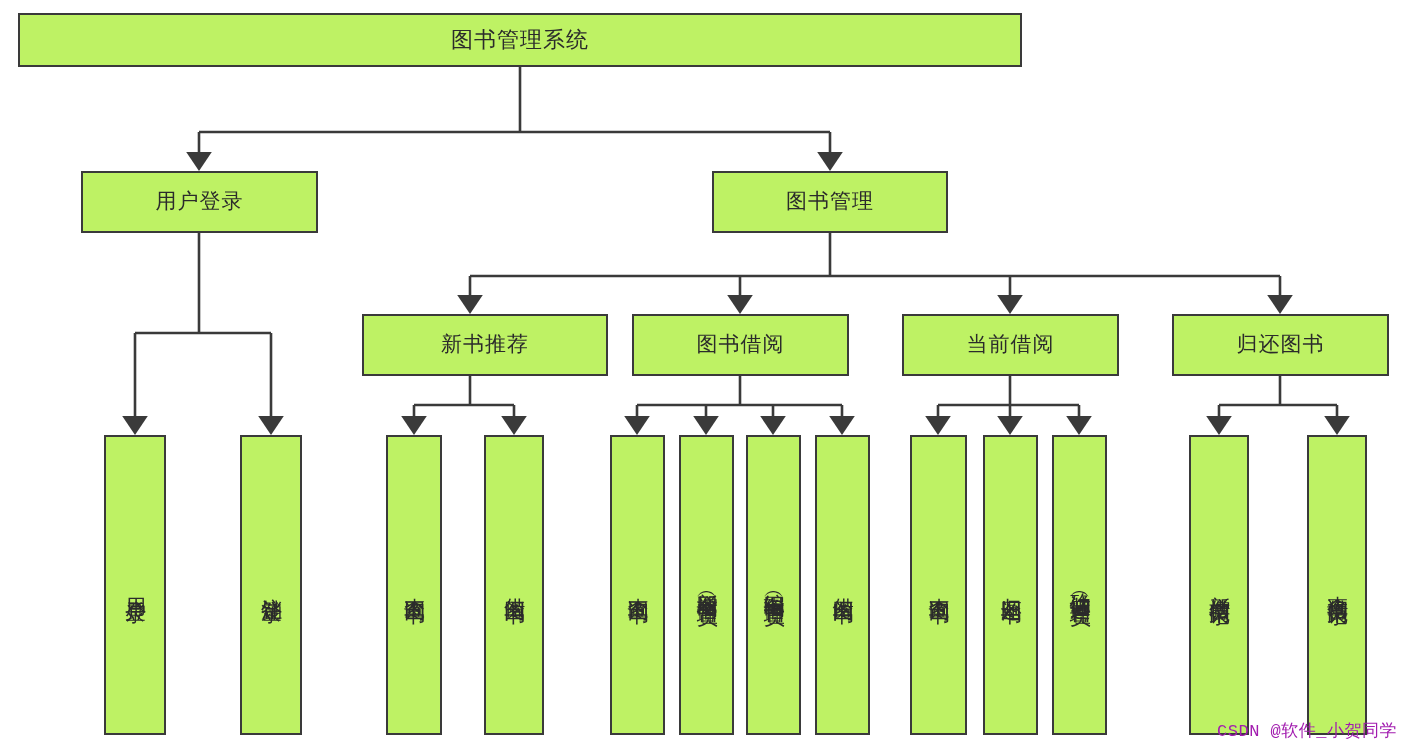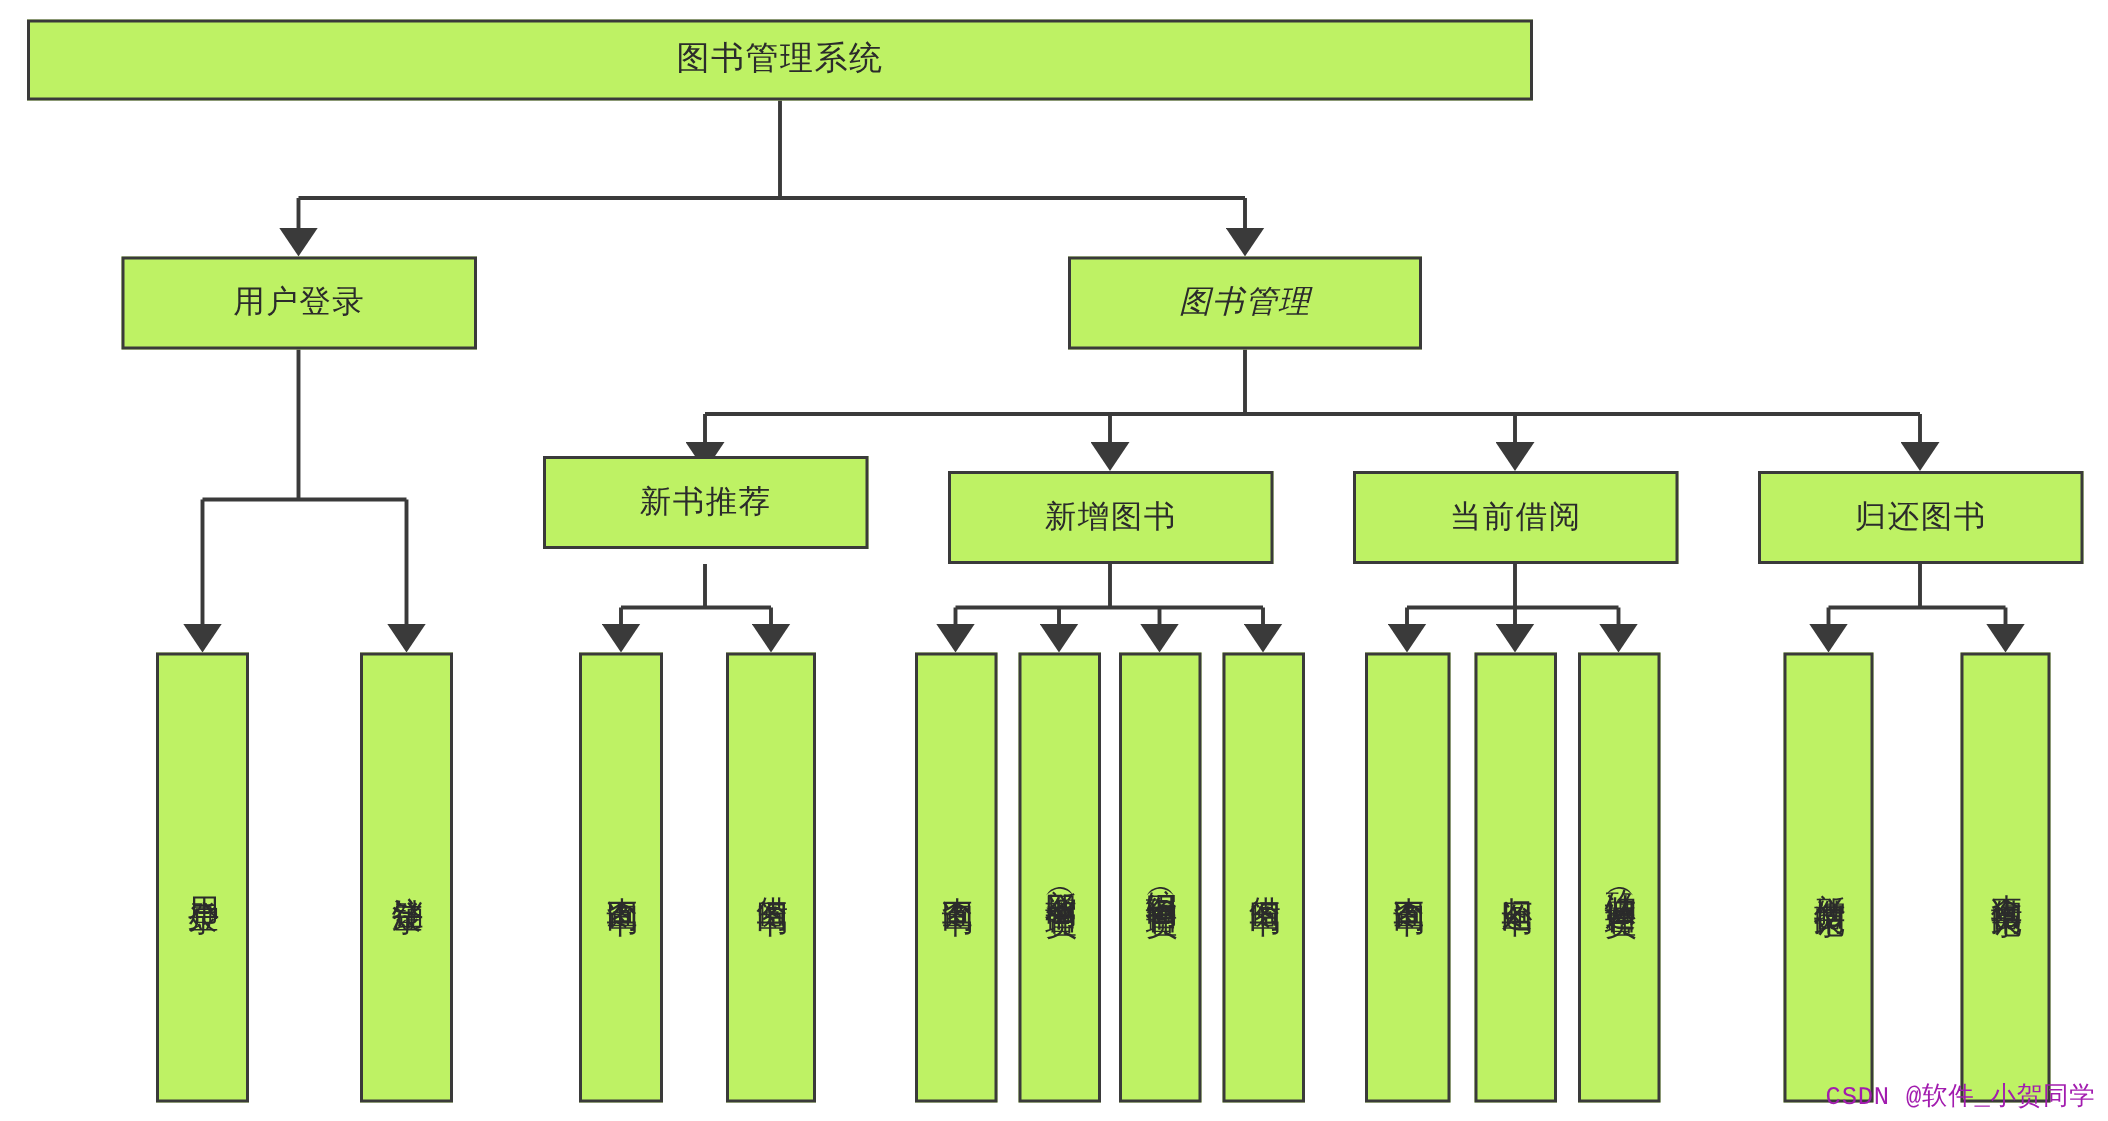--- a/index.html
+++ b/index.html
@@ -119,29 +119,29 @@
     </g>
   </svg>
 
   <div class="node root" style="left: 18px; top: 13px; width: 1004px; height: 54px;">
     <span class="lbl">图书管理系统</span>
   </div>
 
   <div class="node lvl2" style="left: 81px; top: 171px; width: 237px; height: 62px;">
     <span class="lbl">用户登录</span>
   </div>
-  <div class="node lvl2" style="left: 712px; top: 171px; width: 236px; height: 62px; font-style: italic;">
+  <div class="node lvl2" style="left: 712px; top: 171px; width: 236px; height: 62px;">
     <span class="lbl">图书管理</span>
   </div>
 
-  <div class="node lvl3" style="left: 362px; top: 304px; width: 217px; height: 62px;">
+  <div class="node lvl3" style="left: 362px; top: 314px; width: 246px; height: 62px;">
     <span class="lbl">新书推荐</span>
   </div>
   <div class="node lvl3" style="left: 632px; top: 314px; width: 217px; height: 62px;">
-    <span class="lbl">新增图书</span>
+    <span class="lbl">图书借阅</span>
   </div>
   <div class="node lvl3" style="left: 902px; top: 314px; width: 217px; height: 62px;">
     <span class="lbl">当前借阅</span>
   </div>
   <div class="node lvl3" style="left: 1172px; top: 314px; width: 217px; height: 62px;">
     <span class="lbl">归还图书</span>
   </div>
 
   <div class="node leaf" style="left: 104px; top: 435px; width: 62px; height: 300px;">
     <span class="lbl">用户登录</span>

